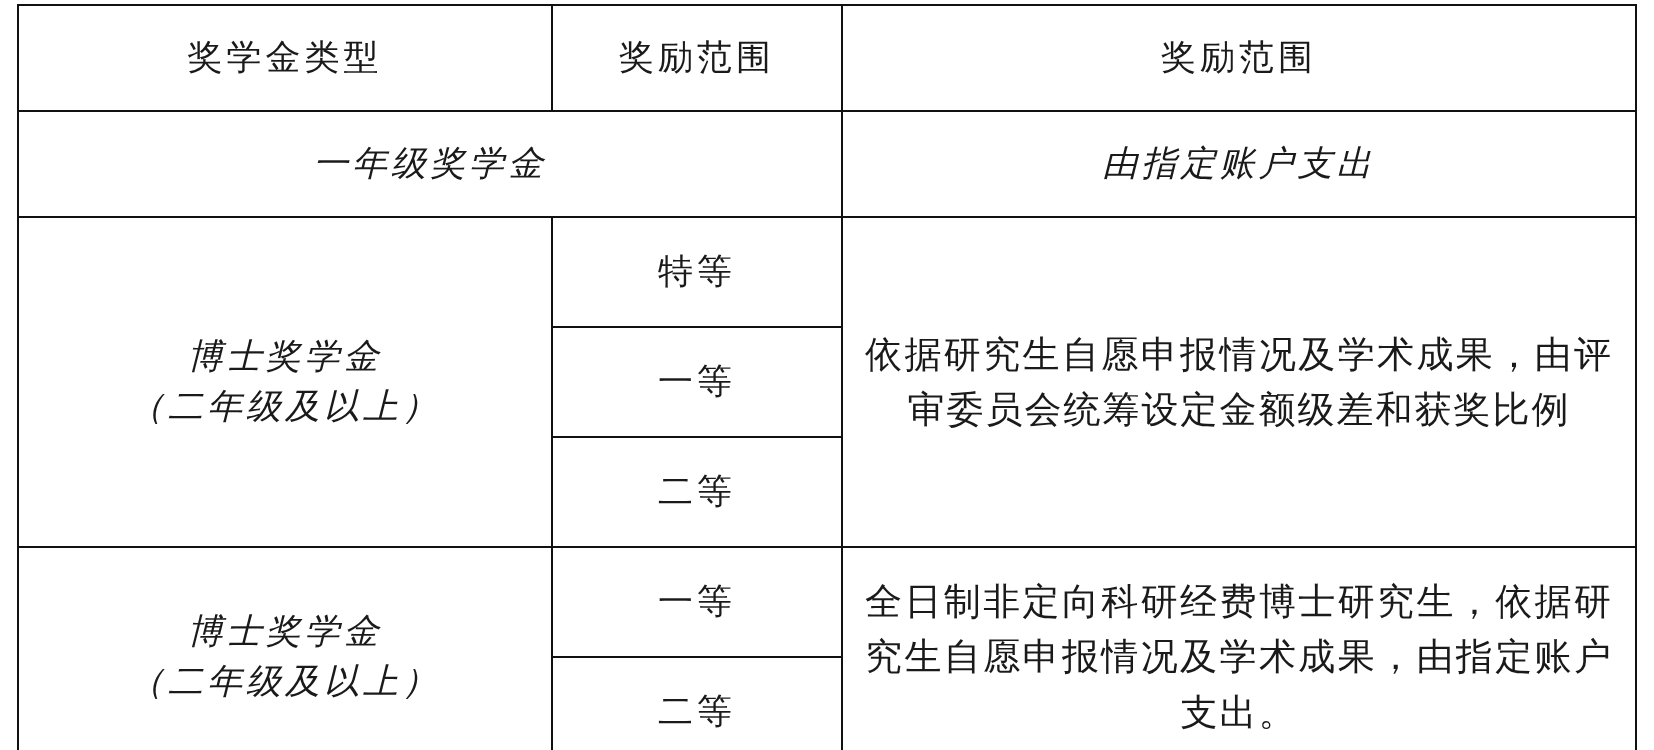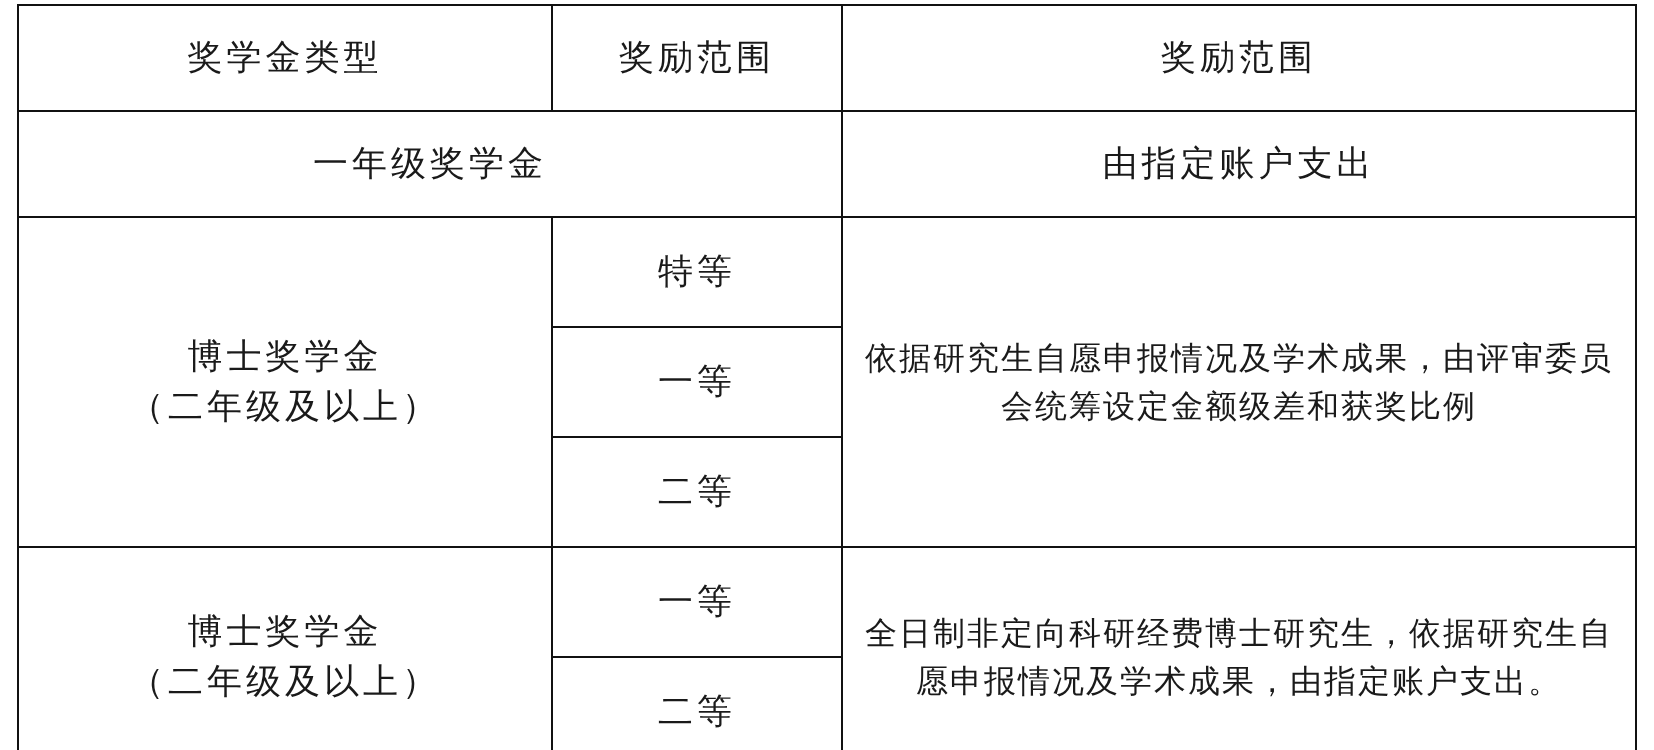--- a/index.html
+++ b/index.html
@@ -35,34 +35,34 @@
     font-size: 35px;
     line-height: 1.42;
     letter-spacing: 4px;
     font-weight: 400;
   }
   td.col-type   { width: 516px; }
   td.col-level  { width: 272px; }
   td.col-scope  { width: 776px; }
 
   .row-header td { height: 96px; font-size: 35px; }
-  .row-first td  { height: 96px; }
+  .row-first td  { height: 96px; font-style: italic; }
   .cell-multiline { white-space: pre-line; }
   .scope-block {
-    font-size: 32px;
+    font-size: 37px;
     line-height: 1.5;
     letter-spacing: 2px;
     text-align: justify;
     text-align-last: center;
     padding-left: 14px;
     padding-right: 14px;
     display: block;
   }
   .level-cell { height: 100px; }
-  .type-cell  { line-height: 1.55; }
+  .type-cell  { line-height: 1.55; font-style: italic; }
 </style>
 </head>
 <body>
 
 <div class="page">
   <table class="scholarship">
     <tbody>
       <tr class="row-header">
         <td class="col-type">奖学金类型</td>
         <td class="col-level">奖励范围</td>

